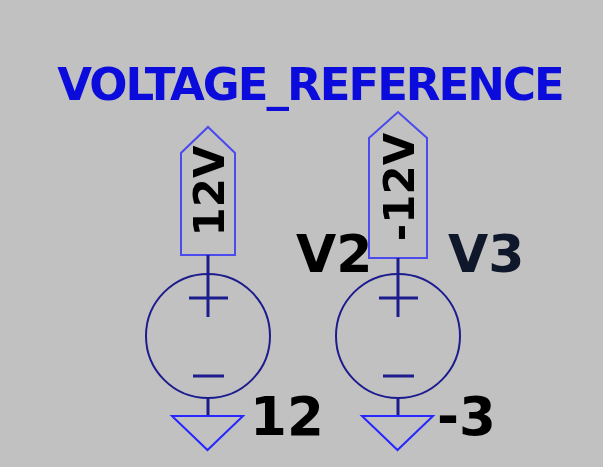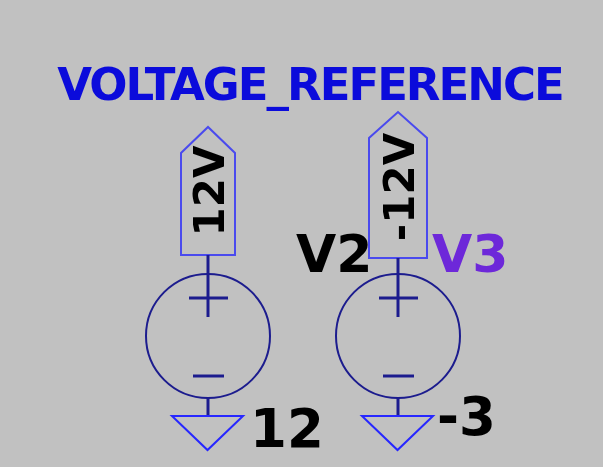--- a/index.html
+++ b/index.html
@@ -77,19 +77,19 @@
       <line x1="379" y1="298" x2="418" y2="298" stroke-width="3" stroke="#1c1c8e"></line>
       <line x1="383" y1="376" x2="414" y2="376" stroke-width="3" stroke="#1c1c8e"></line>
       <line x1="398" y1="398" x2="398" y2="416" stroke-width="3" stroke="#1c1c8e"></line>
     </g>
 
     <polygon points="362,416 433,416 397.5,450" fill="none" stroke-width="2" stroke="#2727ff"></polygon>
   </svg>
 
   <div class="label designator" style="left: 250px; top: 228px; color: rgb(0, 0, 0); margin-left: 46px;">V2</div>
 
-  <div class="label designator" style="left: 432px; top: 228px; color: #6d28d9;">V3</div>
+  <div class="label designator" style="left: 448px; top: 228px; color: #0f172a;">V3</div>
 
-  <div class="label value-label" style="left: 250px; top: 402px; color: rgb(0, 0, 0);">12</div>
+  <div class="label value-label" style="left: 250px; top: 390px; color: rgb(0, 0, 0);">12</div>
 
   <div class="label value-label" style="left: 437px; top: 390px; color: rgb(0, 0, 0);">-3</div>
 
 </div>
 
 </body></html>

